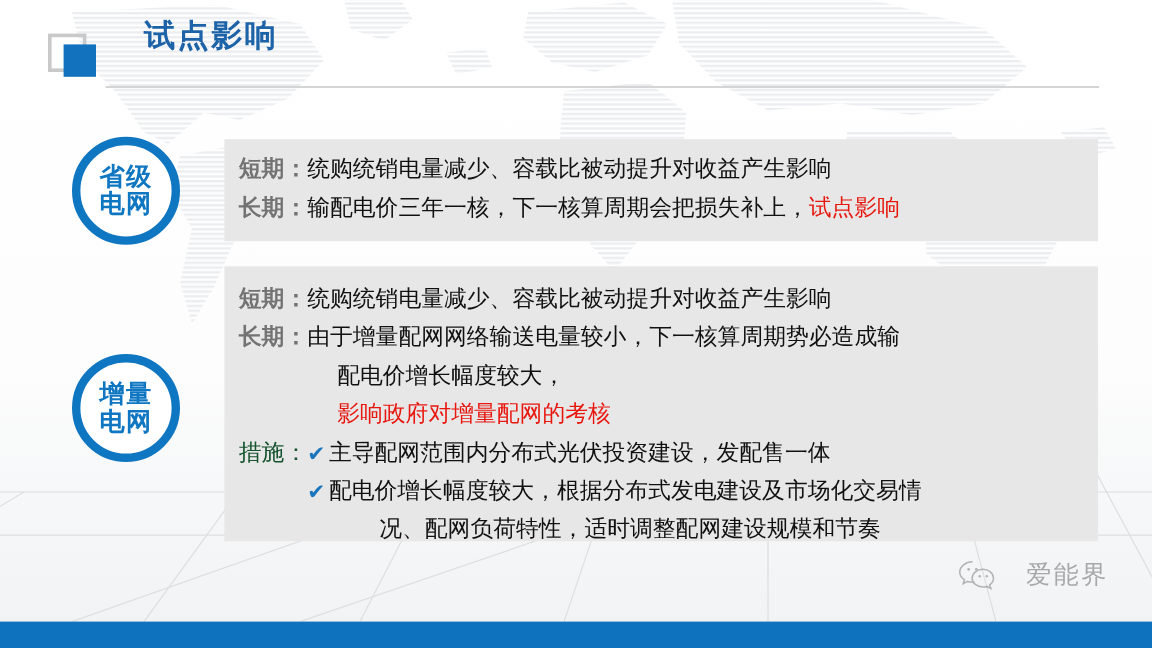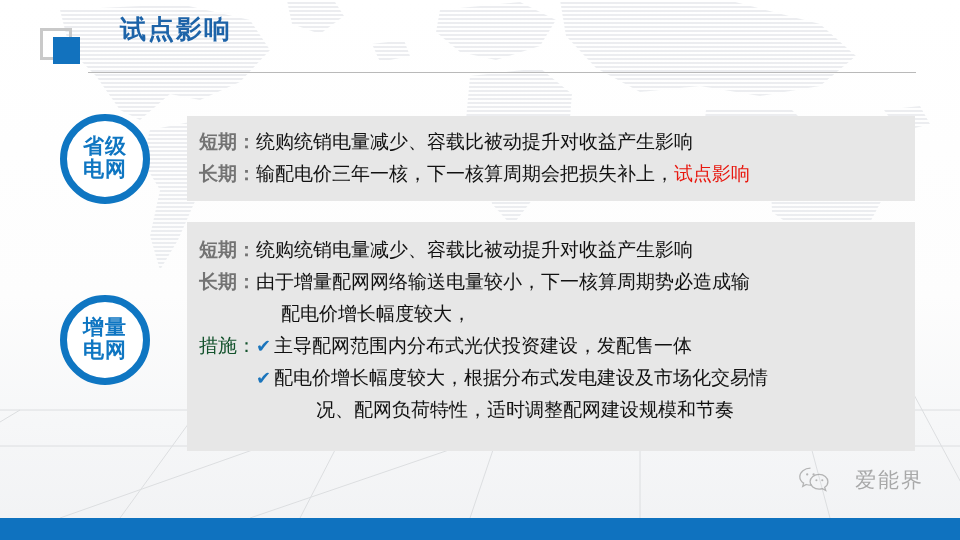--- a/index.html
+++ b/index.html
@@ -100,21 +100,20 @@
     box-sizing: border-box;
     display: flex;
     flex-direction: column;
     align-items: center;
     justify-content: center;
     color: #0F76C2;
     font-weight: bold;
     font-size: 21px;
     line-height: 23px;
     letter-spacing: 1px;
-    font-family: Liberation Mono, monospace;
   }
   .badge-provincial { left: 60px; top: 114px; }
   .badge-incremental { left: 60px; top: 295px; }
   .badge span { display: block; }
 
   
   .box {
     position: absolute;
     background: #E7E7E7;
     box-sizing: border-box;
@@ -288,20 +287,21 @@
     <div class="row">
       <span class="row-label">短期：</span>
       <span class="row-body">统购统销电量减少、容载比被动提升对收益产生影响</span>
     </div>
     <div class="row">
       <span class="row-label">长期：</span>
       <span class="row-body">由于增量配网网络输送电量较小，下一核算周期势必造成输</span>
     </div>
     <div class="row indent-body">
       <span>配电价增长幅度较大，</span>
+        <span class="red">影响政府对增量配网的考核</span>
     </div>
 
     <div class="measures">
       <span class="measures-label">措施：</span>
       <div class="measures-list">
         <div class="measure-item">
           <span class="check-icon">✔</span>
           <span class="measure-text">主导配网范围内分布式光伏投资建设，发配售一体</span>
         </div>
         <div class="measure-item">

